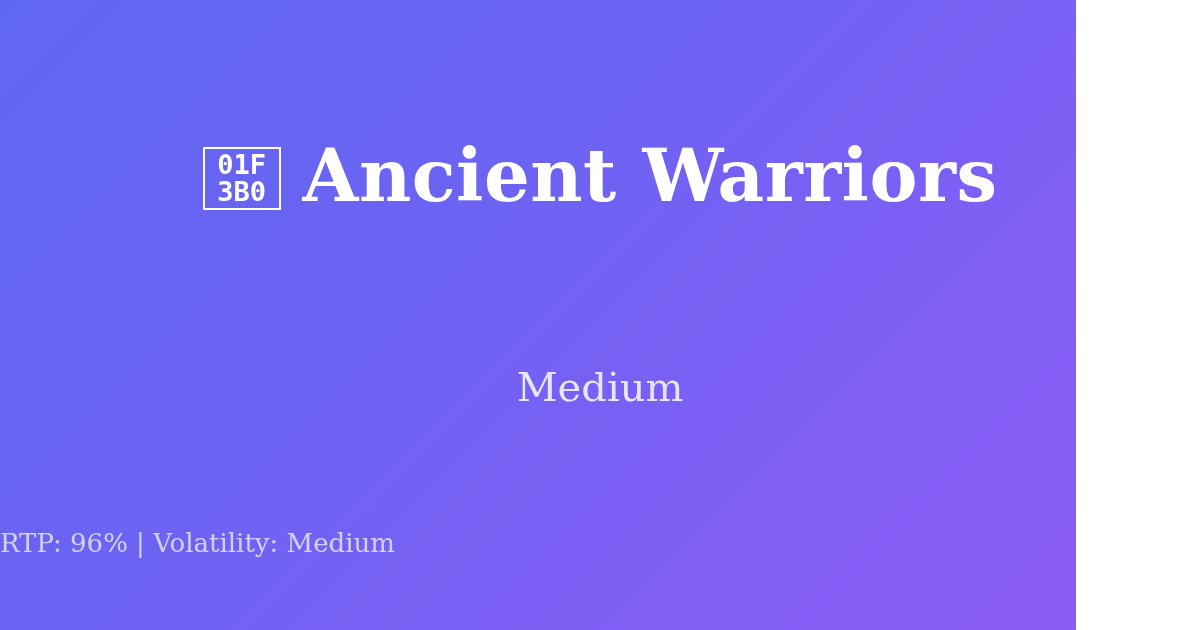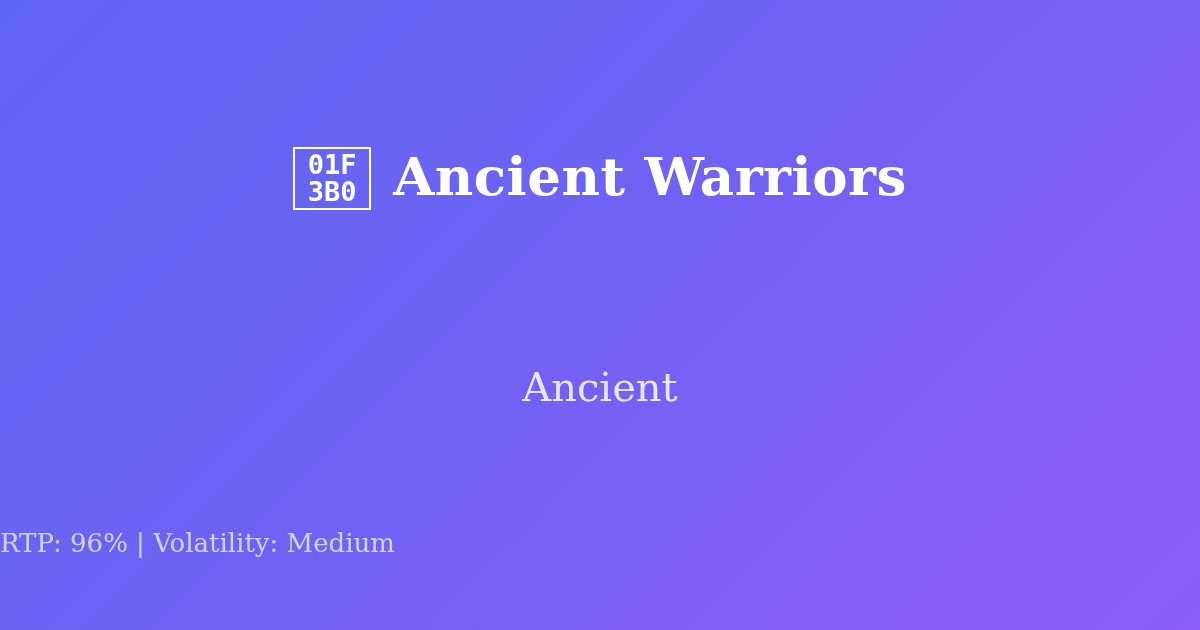--- a/index.html
+++ b/index.html
@@ -10,21 +10,21 @@
   body {
     width: 1200px;
     height: 630px;
     overflow: hidden;
     font-family: "DejaVu Serif", "Liberation Serif", serif;
   }
 
   .card {
     position: relative;
     box-sizing: border-box;
-    width: 1200px;
+    width: 1076px;
     height: 630px;
     background: linear-gradient(135deg, #5f67f2 0%, #6d63f3 42%, #7a60f4 62%, #8b5cf6 100%);
     display: flex;
     flex-direction: column;
     align-items: center;
     overflow: hidden;
   }
 
   
   .title-row {
@@ -59,21 +59,21 @@
     font-size: 27px;
     font-weight: 700;
     line-height: 27px;
     letter-spacing: 0px;
     color: #ffffff;
     white-space: pre;
   }
 
   .game-title {
     font-family: "DejaVu Serif", "Liberation Serif", serif;
-    font-size: 53px;
+    font-size: 72px;
     font-weight: 700;
     line-height: 92px;
     color: #ffffff;
     white-space: nowrap;
     letter-spacing: 0.5px;
   }
 
   
   .subtitle {
     position: absolute;
@@ -113,17 +113,17 @@
 
     <div class="tofu">
       <div class="tofu-line">01F</div>
       <div class="tofu-line">3B0</div>
     </div>
 
     <div class="game-title">Ancient Warriors</div>
 
   </div>
 
-  <div class="subtitle">Ancient</div>
+  <div class="subtitle">Medium</div>
 
   <div class="meta">RTP: 96% | Volatility: Medium</div>
 
 </div>
 
 </body></html>

